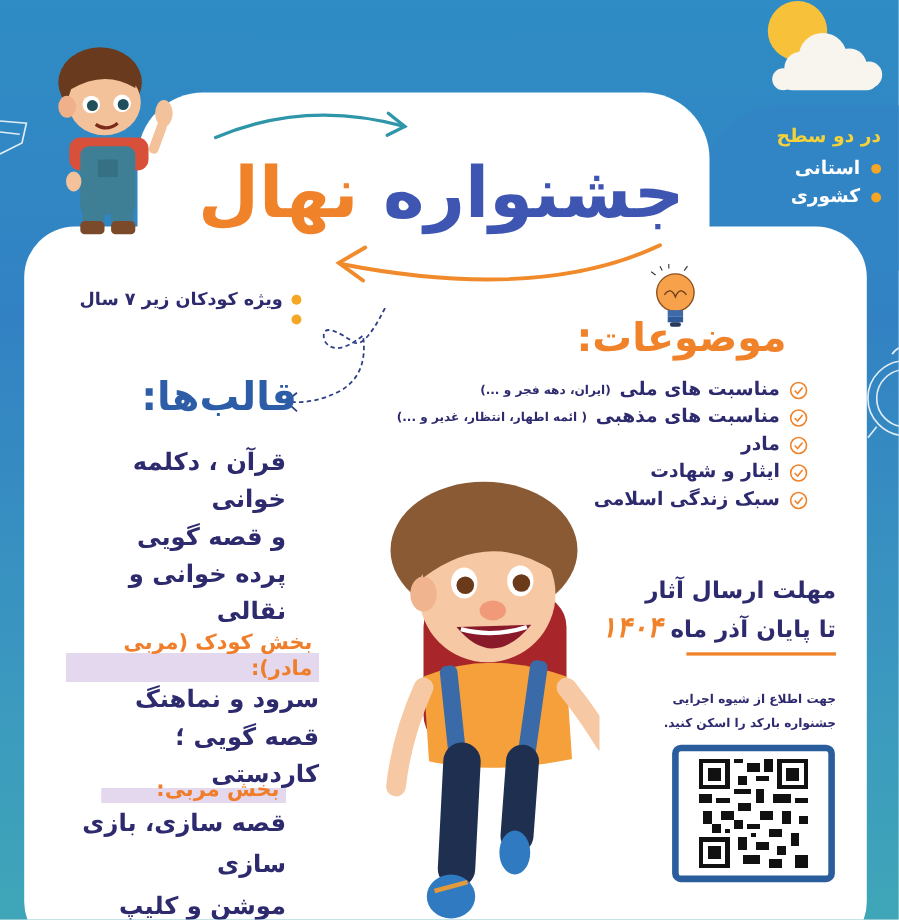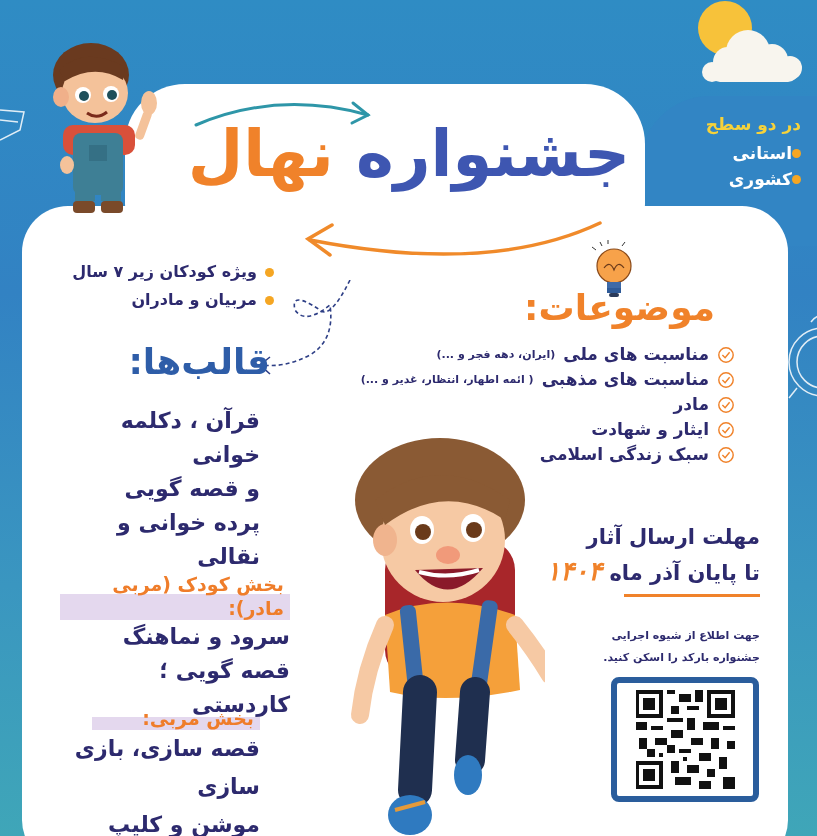--- a/index.html
+++ b/index.html
@@ -20,35 +20,35 @@
     position: absolute; left: 125px; top: 84px; width: 520px; height: 180px;
     background: #ffffff; border-radius: 60px;
   }
   .blue-blob {
     position: absolute; left: 640px; top: 96px; width: 200px; height: 150px;
     background: #3285c4; border-radius: 70px 0 0 80px;
   }
 
   
   .title {
-    position: absolute; left: 180px; top: 104px; width: 450px; height: 100px;
-    direction: rtl; text-align: right; white-space: nowrap;
+    position: absolute; left: 180px; top: 126px; width: 450px; height: 100px;
+    direction: rtl; text-align: left; white-space: nowrap;
     font-family: "DejaVu Sans", sans-serif; font-weight: bold; font-size: 64px;
     line-height: 100px; letter-spacing: 1px;
   }
   .title .w1 { color: #3e56b1; }
   .title .w2 { color: #f0822a; }
 
   
   .levels {
     position: absolute; right: 16px; top: 114px; direction: rtl; text-align: left;
     font-weight: bold;
   }
   .levels .lv-title { color: #f6d23a; font-size: 17px; margin-bottom: 6px; }
-  .levels .lv-item { color: #ffffff; font-size: 17px; line-height: 26px; display: flex; align-items: center; }
+  .levels .lv-item { color: #ffffff; font-size: 17px; line-height: 26px; display: flex; align-items: center; gap: 10px; }
   .dot { width: 9px; height: 9px; border-radius: 50%; background: #f5a623; display: inline-block; flex: 0 0 auto; }
 
   
   .audience {
     position: absolute; left: 64px; top: 258px; direction: rtl; text-align: center; width: 210px;
   }
   .audience .aud-item { color: #2d2a6e; font-weight: bold; font-size: 16px; line-height: 28px; display: flex; align-items: center; gap: 8px; }
 
   
   .formats-heading {
@@ -194,21 +194,20 @@
   </div>
 </div>
 
 <div class="audience">
   <div class="aud-item">
     <span class="dot"></span>
     <span>ویژه کودکان زیر ۷ سال</span>
   </div>
   <div class="aud-item">
     <span class="dot"></span>
-    <span>مربیان و مادران</span>
   </div>
 </div>
 
 <div class="formats-heading">قالب‌ها:</div>
 
 <div class="section" style="top:404px;width:200px">
   <div class="sec-line">قرآن ، دکلمه خوانی</div>
   <div class="sec-line">و قصه گویی</div>
   <div class="sec-line">پرده خوانی و نقالی</div>
 </div>

